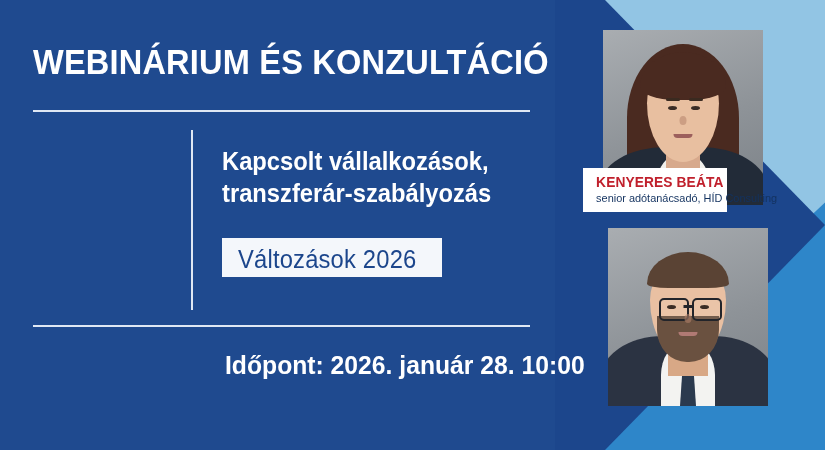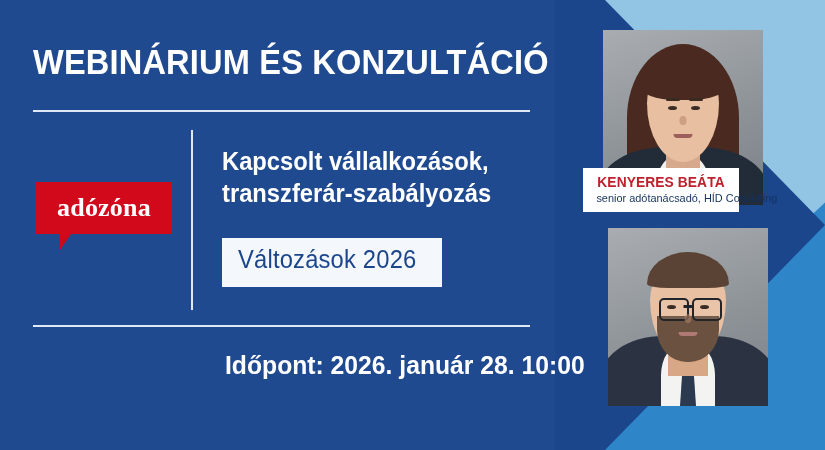--- a/index.html
+++ b/index.html
@@ -116,21 +116,21 @@
     font-weight: 700;
     color: #ffffff;
     line-height: 1.28;
     transform: scaleX(0.95);
     transform-origin: left top;
   }
   .badge {
     position: absolute;
     left: 222px; top: 238px;
     background: #f4f7fb;
-    padding: 7px 16px 13px 16px;
+    padding: 7px 16px 3px 16px;
     box-sizing: border-box;
   }
   .badge-text {
     font-size: 25px;
     font-weight: 400;
     color: #1c468c;
     letter-spacing: 0.2px;
     transform: scaleX(0.95);
     transform-origin: left center;
     display: inline-block;
@@ -176,21 +176,21 @@
            border-radius:0 0 48% 48% / 0 0 70% 70%; }
 
   
   .plate {
     position: absolute;
     background: #ffffff;
     box-sizing: border-box;
     padding: 6px 10px 7px 10px;
     text-align: center;
   }
-  .plate1 { left: 583px; top: 168px; width: 156px; }
+  .plate1 { left: 583px; top: 168px; width: 144px; }
   .plate2 { left: 589px; top: 369px; width: 168px; }
   .plate-name {
     font-size: 14.5px;
     font-weight: 700;
     color: #c0202c;
     letter-spacing: 0.1px;
     line-height: 1.15;
     transform: scaleX(0.95);
     transform-origin: center;
     white-space: nowrap;
@@ -214,26 +214,20 @@
   <div class="bg-lightblue"></div>
   <div class="bg-midblue"></div>
   <div class="bg-darkslab-2"></div>
   <div class="chevron"></div>
 
   <div class="headline">WEBINÁRIUM ÉS KONZULTÁCIÓ</div>
   <div class="rule-top"></div>
   <div class="rule-bottom"></div>
   <div class="v-divider"></div>
 
-  <div class="logo-wrap">
-    <div class="logo-bubble">
-      <span class="logo-text">adózóna</span>
-    </div>
-    <div class="logo-tail"></div>
-  </div>
 
   <div class="subtitle">
     <div>Kapcsolt vállalkozások,</div>
     <div>transzferár-szabályozás</div>
   </div>
 
   <div class="badge">
     <span class="badge-text">Változások 2026</span>
   </div>
 

